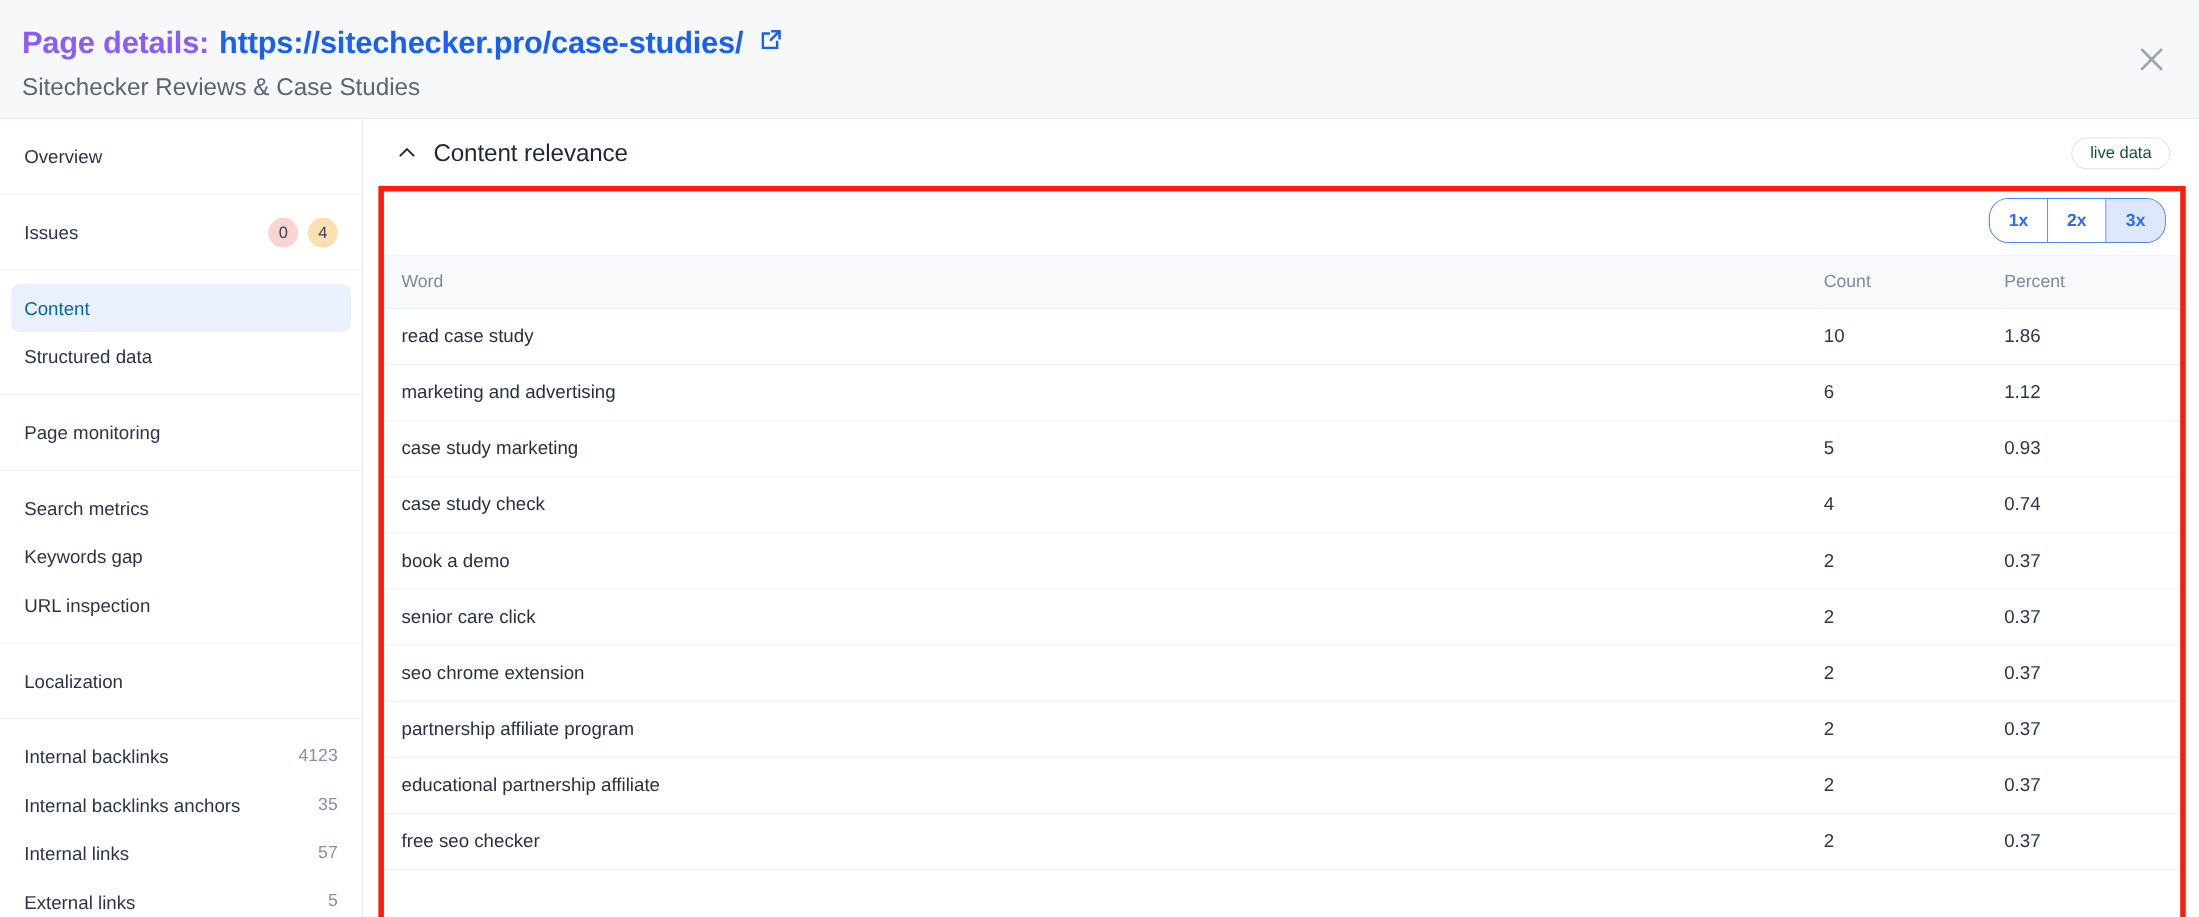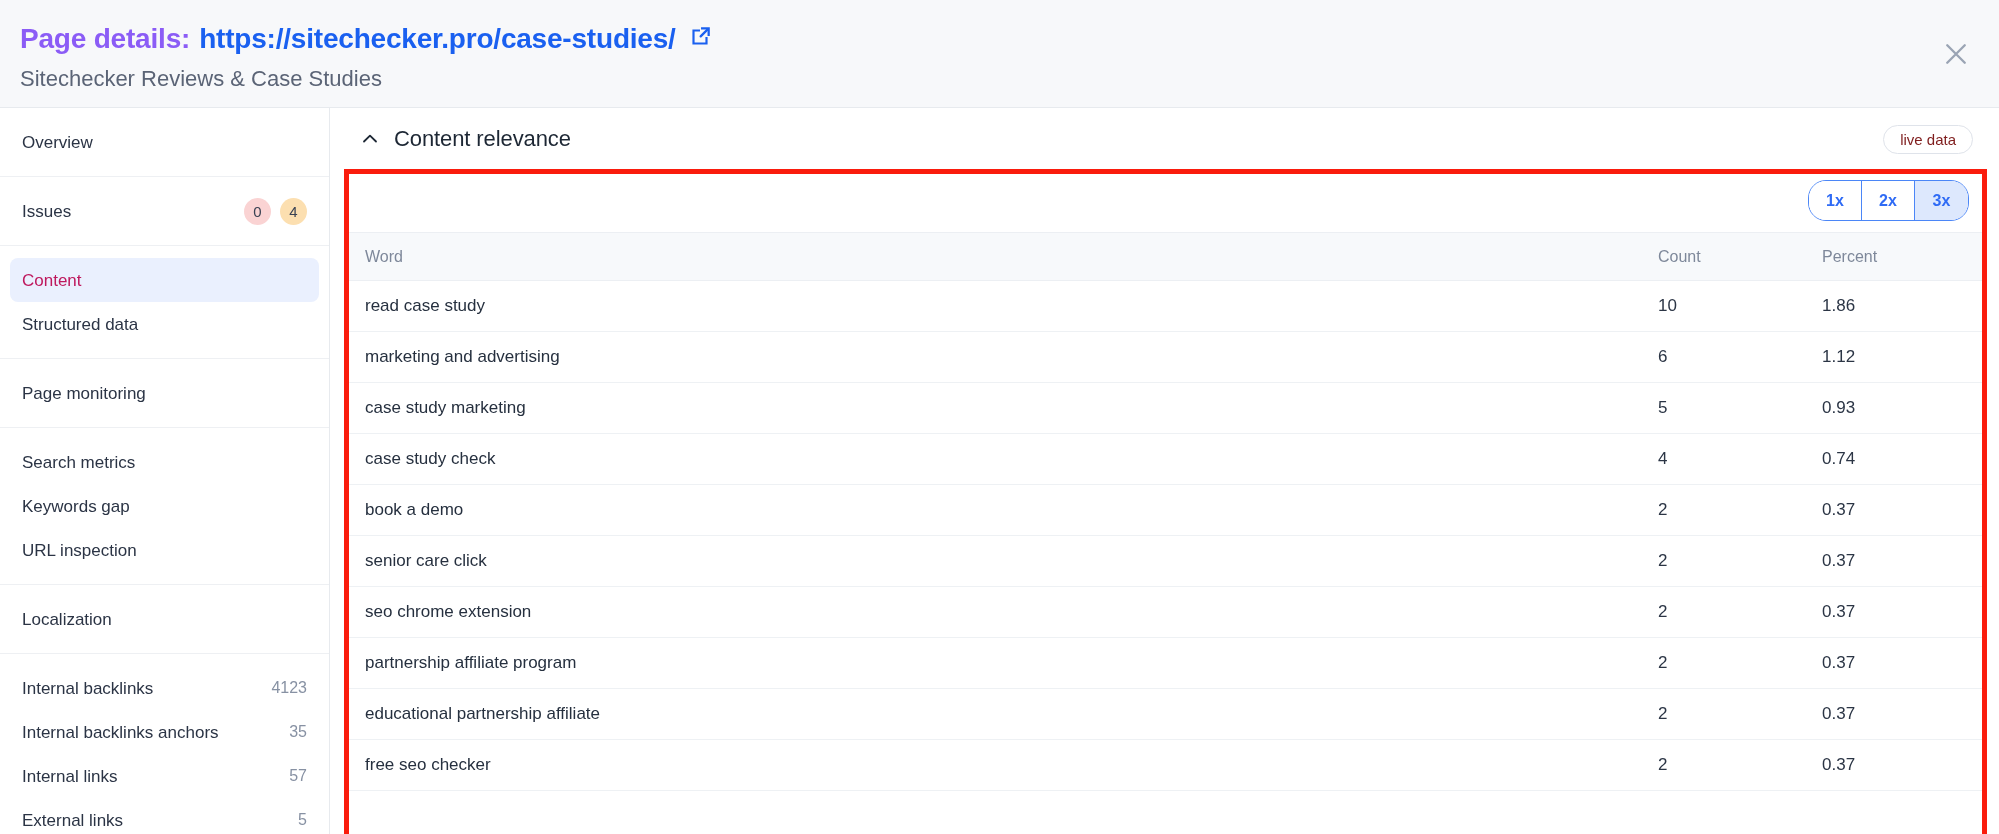--- a/index.html
+++ b/index.html
@@ -109,21 +109,21 @@
     margin: 0 10px;
     padding: 0 12px;
     border-radius: 8px;
     cursor: pointer;
     font-size: 17px;
     color: #2b3445;
     line-height: 1;
   }
   .nav-item.active {
     background: #eaf0fe;
-    color: #be185d;
+    color: #0369a1;
     align-items: center;
   }
   .nav-item-label { white-space: nowrap; }
   .nav-badges { display: flex; align-items: center; gap: 9px; }
   .badge {
     width: 27px;
     height: 27px;
     border-radius: 50%;
     display: flex;
     align-items: center;
@@ -174,21 +174,21 @@
     position: absolute;
     right: 26px;
     top: 17px;
     height: 29px;
     padding: 0 16px;
     border: 1px solid #dfe3ea;
     border-radius: 15px;
     display: flex;
     align-items: center;
     font-size: 15px;
-    color: #7f1d1d;
+    color: #14532d;
     background: #ffffff;
   }
 
   
   .annotation-box {
     position: absolute;
     left: 14px;
     top: 61px;
     right: 12px;
     bottom: -5px;

